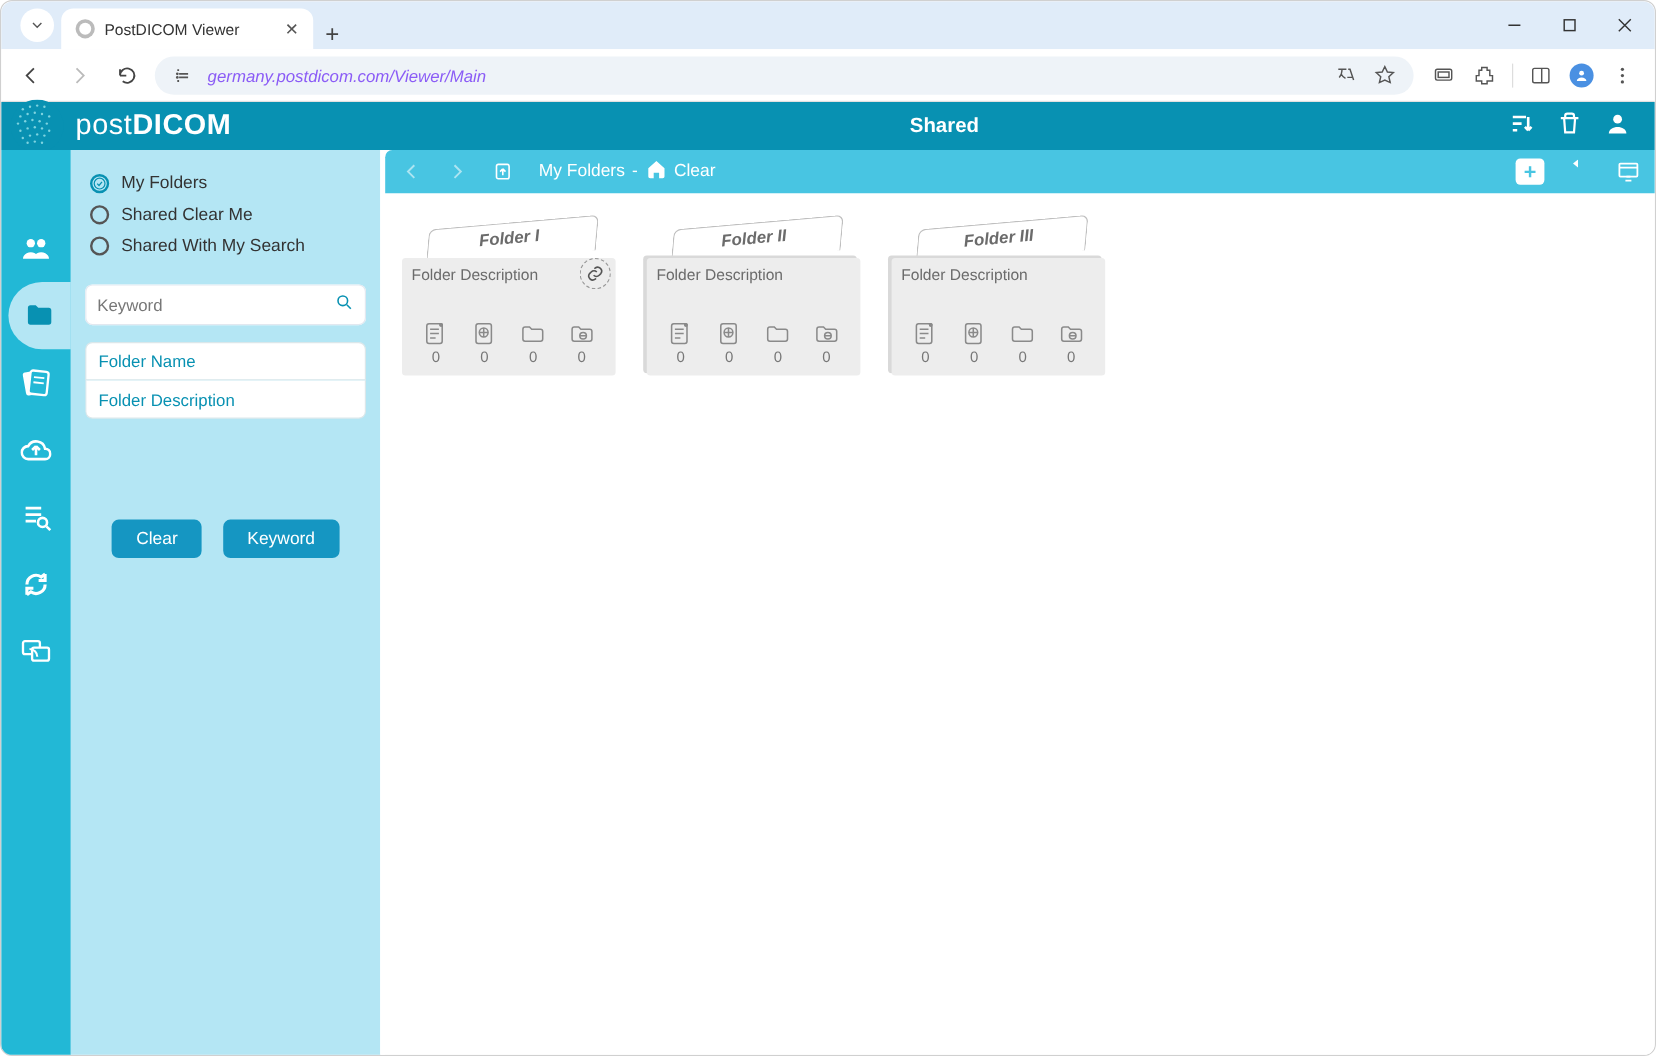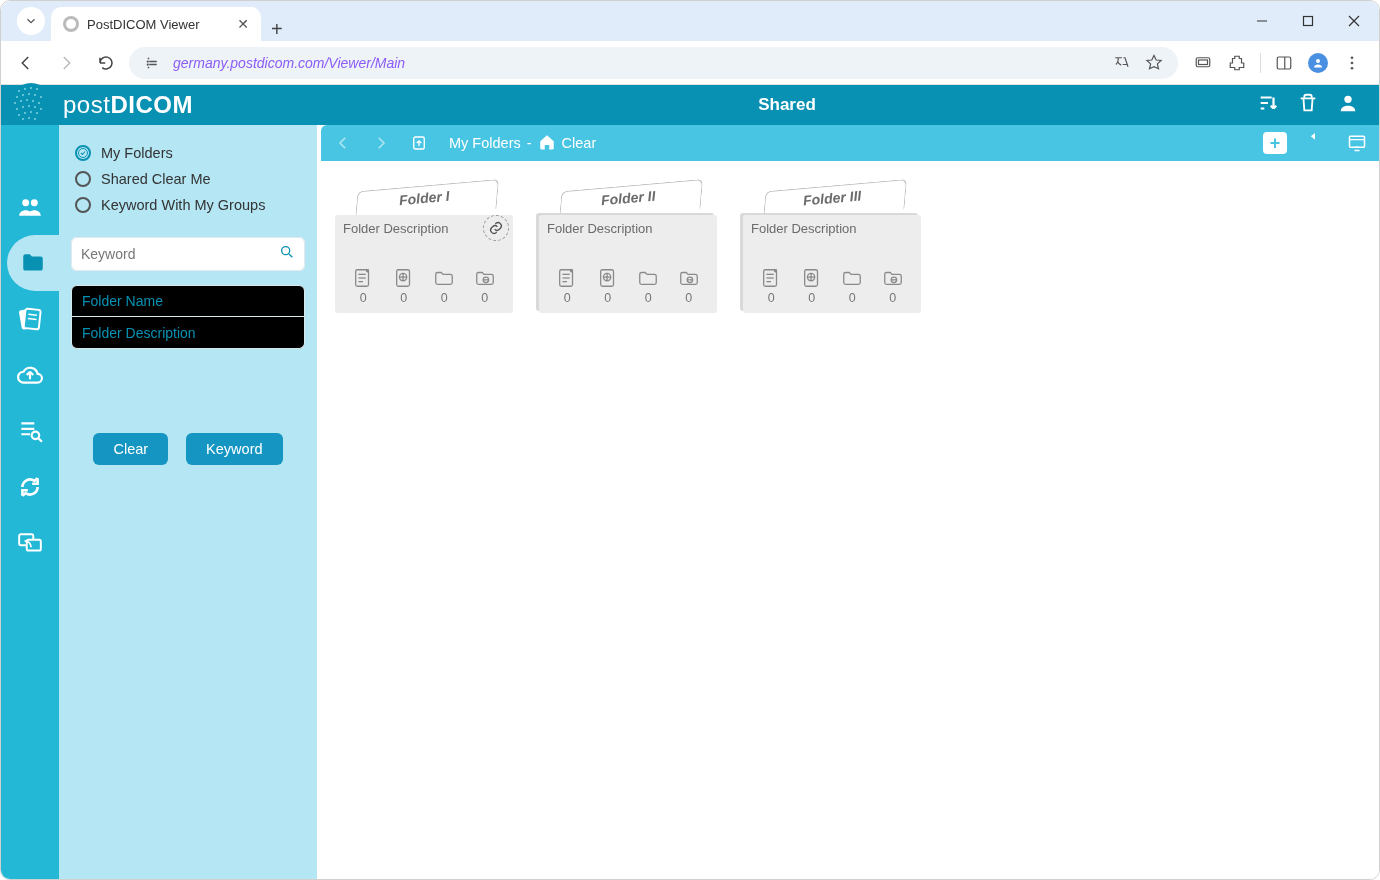--- a/index.html
+++ b/index.html
@@ -108,21 +108,21 @@
     background:#fff; border-radius:6px; height:34px; display:flex; align-items:center; padding:0 10px; gap:6px;
     box-shadow: inset 0 0 0 1px #e2e8f0;
     justify-content: center;
   }
   .keyword-wrap input { border:none; outline:none; flex:1; font-size:14px; background:transparent; color:#333; }
   .keyword-wrap input::placeholder { color:#777; }
   .keyword-wrap .search-glass svg { width:16px; height:16px; stroke:#0891b2; fill:none; }
 
   .text-fields { display:flex; flex-direction:column; }
   .text-field {
-    background:#000000; height:32px; display:flex; align-items:center; padding:0 10px; font-size:14px; color:#0891b2;
+    background:#ffffff; height:32px; display:flex; align-items:center; padding:0 10px; font-size:14px; color:#0891b2;
     border:1px solid #dbe7ea;
   }
   .text-field:first-child { border-top-left-radius:6px; border-top-right-radius:6px; }
   .text-field:last-child { border-bottom-left-radius:6px; border-bottom-right-radius:6px; border-top:none; }
 
   .btn-row { display:flex; justify-content:center; gap:18px; margin-top:70px; }
   .btn {
     background:#1596c2; color:#fff; border:none; border-radius:6px; padding:8px 20px; font-size:14.5px; cursor:pointer;
   }
 
@@ -414,21 +414,21 @@
               </svg>
             </span>
           <span>My Folders</span>
         </div>
         <div class="radio-row">
           <span class="radio"></span>
           <span>Shared Clear Me</span>
         </div>
         <div class="radio-row">
           <span class="radio"></span>
-          <span>Keyword With My Groups</span>
+          <span>Shared With My Search</span>
         </div>
       </div>
 
       <div class="keyword-wrap">
         <input type="text" placeholder="Keyword" style="">
         <span class="search-glass"><svg viewBox="0 0 24 24">
               <circle cx="10" cy="10" r="6" stroke-width="2"></circle>
               <line x1="15" y1="15" x2="20" y2="20" stroke-width="2"></line>
             </svg></span>
       </div>

